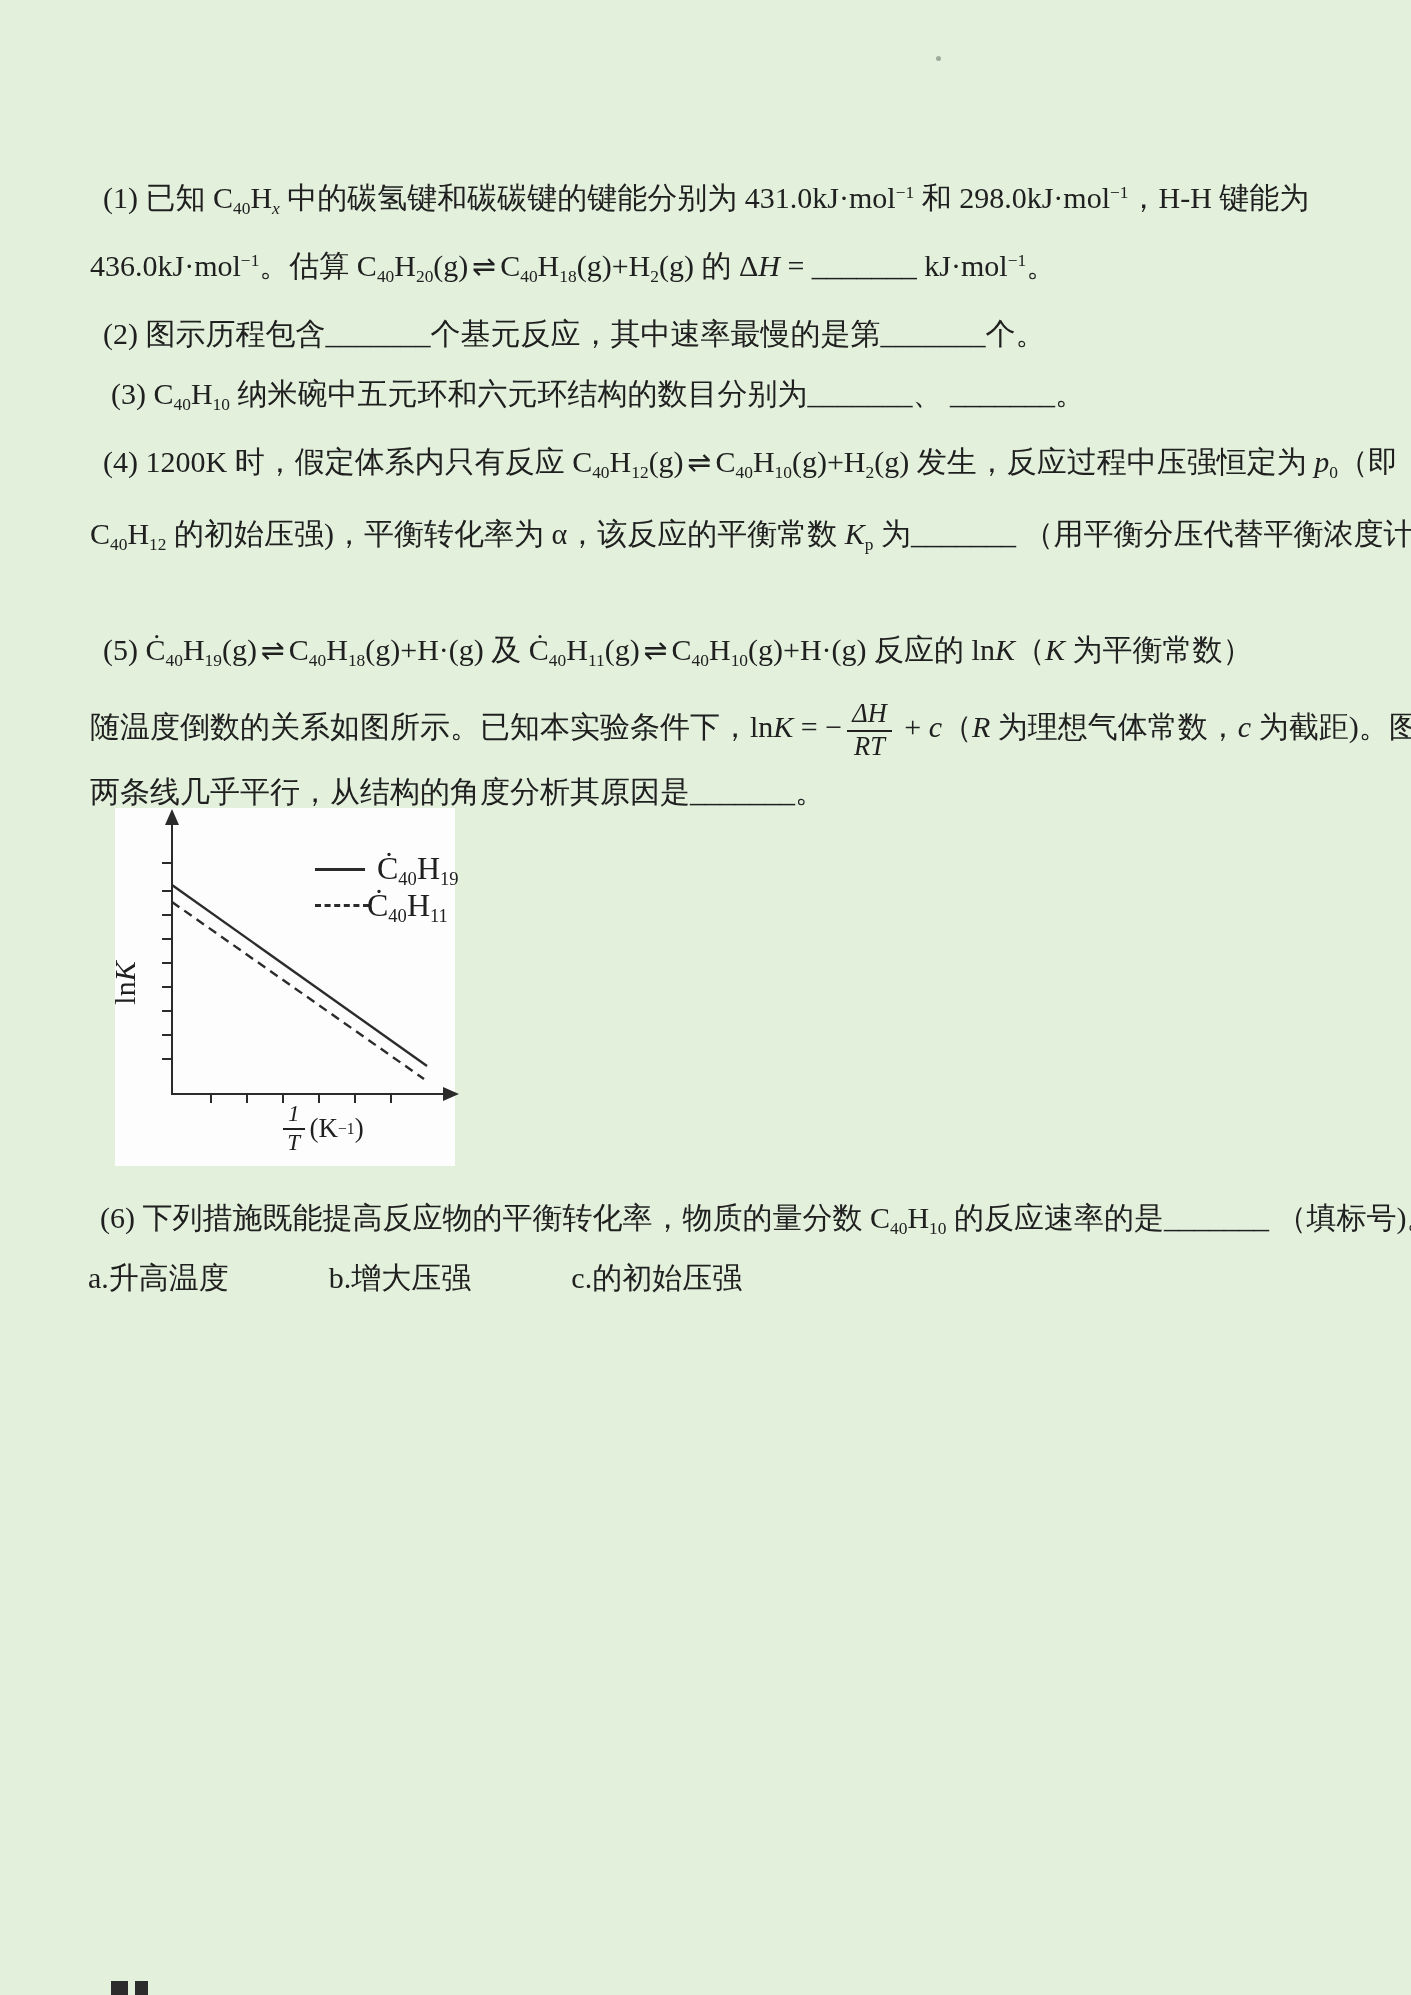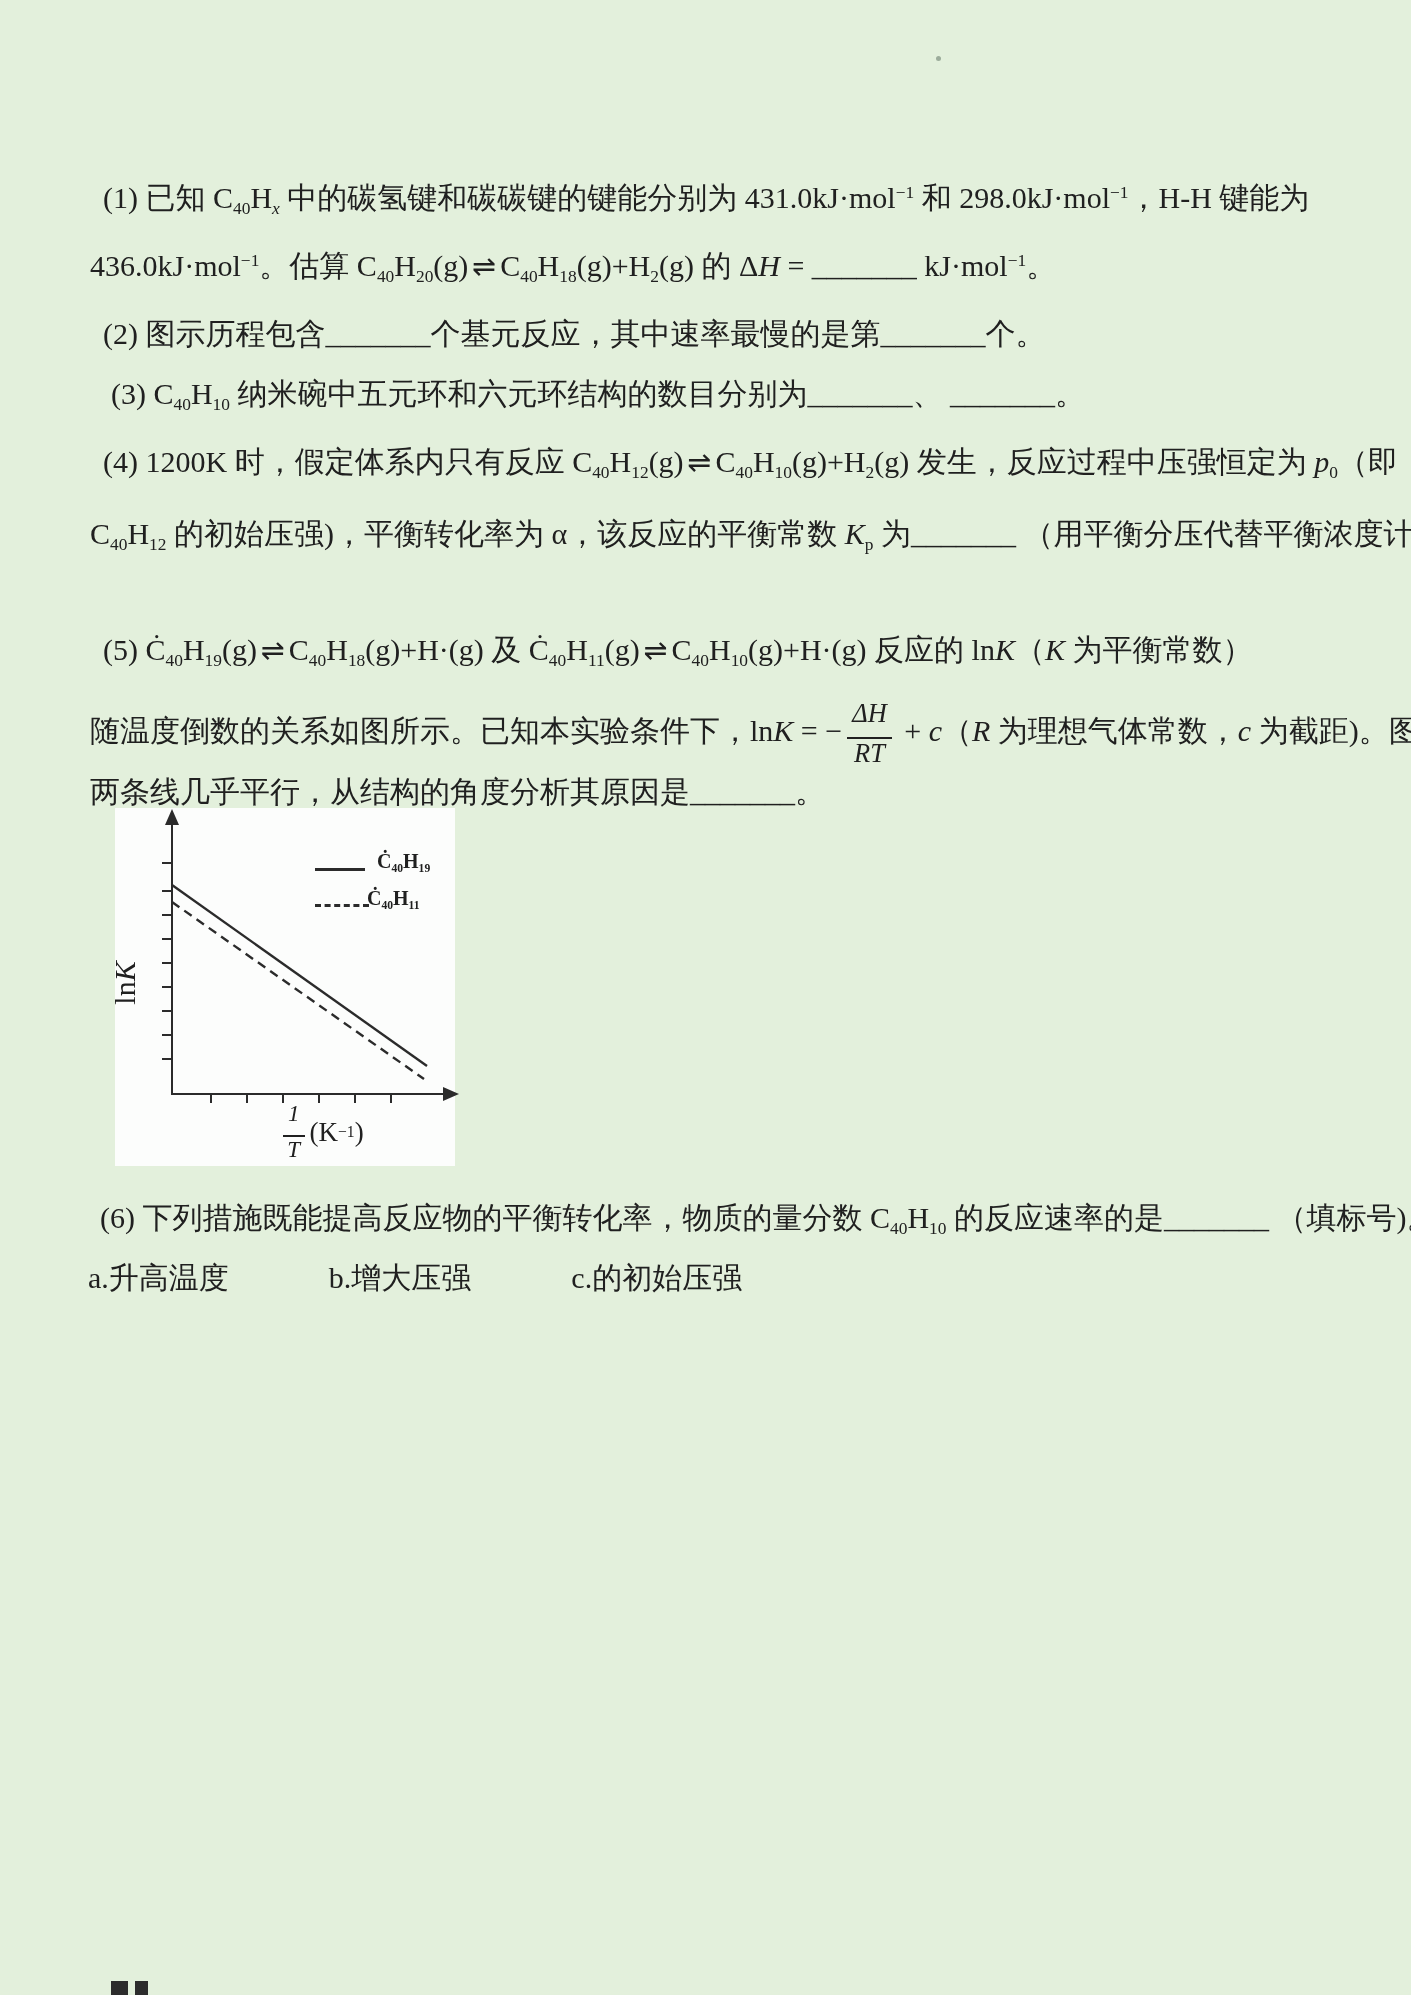--- a/index.html
+++ b/index.html
@@ -18,21 +18,21 @@
   .ital{font-family:"Liberation Serif","DejaVu Serif",serif;font-style:italic;}
   sub,sup{font-size:.58em;line-height:0;font-family:"Liberation Serif",serif;}
   sub{vertical-align:-0.32em;}
   sup{vertical-align:0.55em;}
   .eq{font-family:"DejaVu Sans",sans-serif;font-size:.95em;padding:0 4px;}
   .frac{
     display:inline-flex;flex-direction:column;align-items:center;
     vertical-align:middle;font-style:italic;line-height:1.05;
     font-size:.88em;margin:0 5px;
   }
-  .frac .fnum{border-bottom:2px solid #202020;padding:0 5px 9px 5px;}
+  .frac .fnum{border-bottom:2px solid #202020;padding:0 5px 2px 5px;}
   .frac .fden{padding-top:1px;}
   .gap{display:inline-block;width:100px;}
 
   
   .chart{
     position:absolute;left:115px;top:808px;width:340px;height:358px;
     background:#fcfdfc;
   }
   .axis{position:absolute;background:#2b2b2b;}
   .y-axis{left:56px;top:16px;width:2px;height:271px;}
@@ -45,21 +45,21 @@
   .arrow-right{
     position:absolute;left:328px;top:279px;width:0;height:0;
     border-top:7px solid transparent;border-bottom:7px solid transparent;
     border-left:16px solid #2b2b2b;
   }
   .ytick{position:absolute;left:47px;width:9px;height:2px;background:#2b2b2b;}
   .xtick{position:absolute;top:286px;width:2px;height:9px;background:#2b2b2b;}
   .plot-svg{position:absolute;left:0;top:0;}
   .leg-swatch-solid{position:absolute;left:200px;top:60px;width:50px;height:3px;background:#2b2b2b;}
   .leg-swatch-dashed{position:absolute;left:200px;top:96px;width:54px;height:0;border-top:3px dashed #2b2b2b;}
-  .leg-label{position:absolute;font-size:20px;white-space:nowrap;font-weight:bold;}
+  .leg-label{position:absolute;font-size:32px;white-space:nowrap;}
   .leg-label-1{left:262px;top:42px;}
   .leg-label-2{left:252px;top:79px;}
   .ylab{
     position:absolute;left:-12px;top:158px;font-size:30px;white-space:nowrap;
     transform:rotate(-90deg);transform-origin:center;
   }
   .xlab{
     position:absolute;left:163px;top:294px;font-size:27px;white-space:nowrap;
     display:flex;align-items:center;
   }

